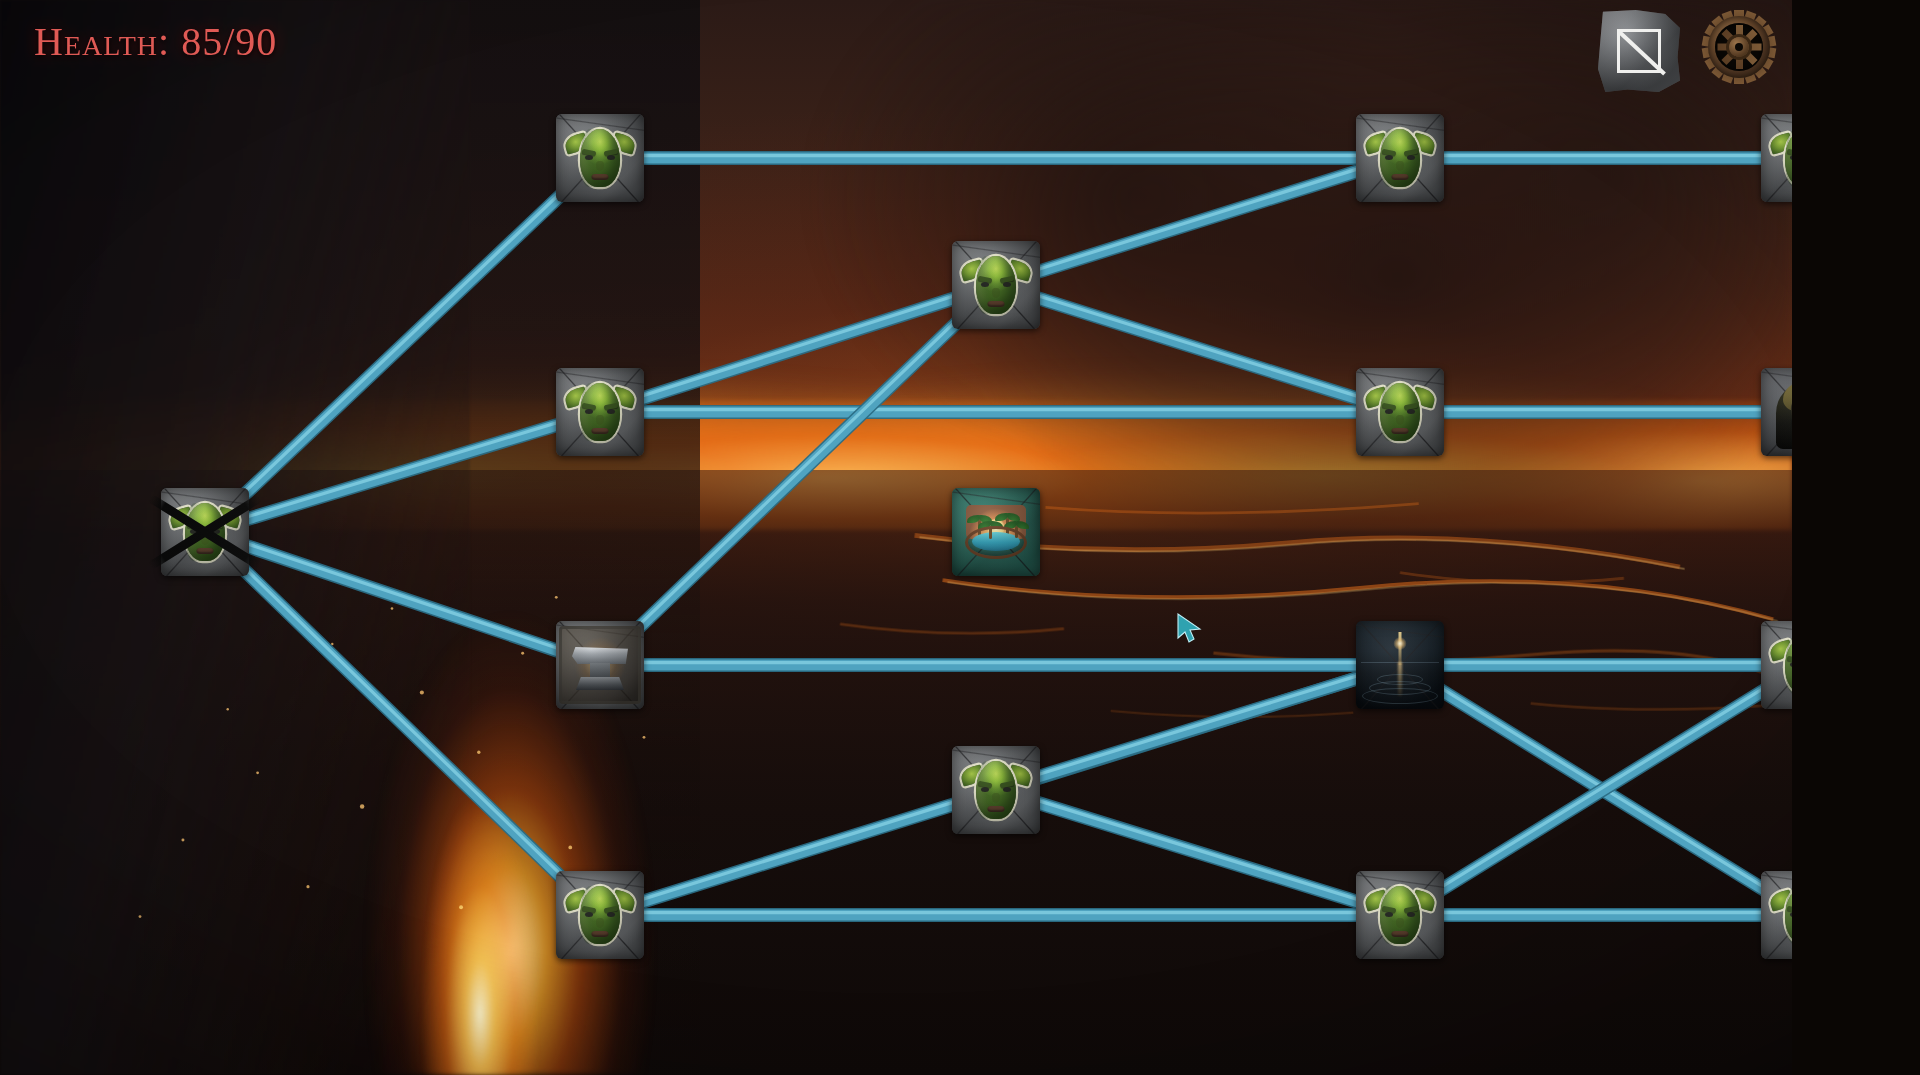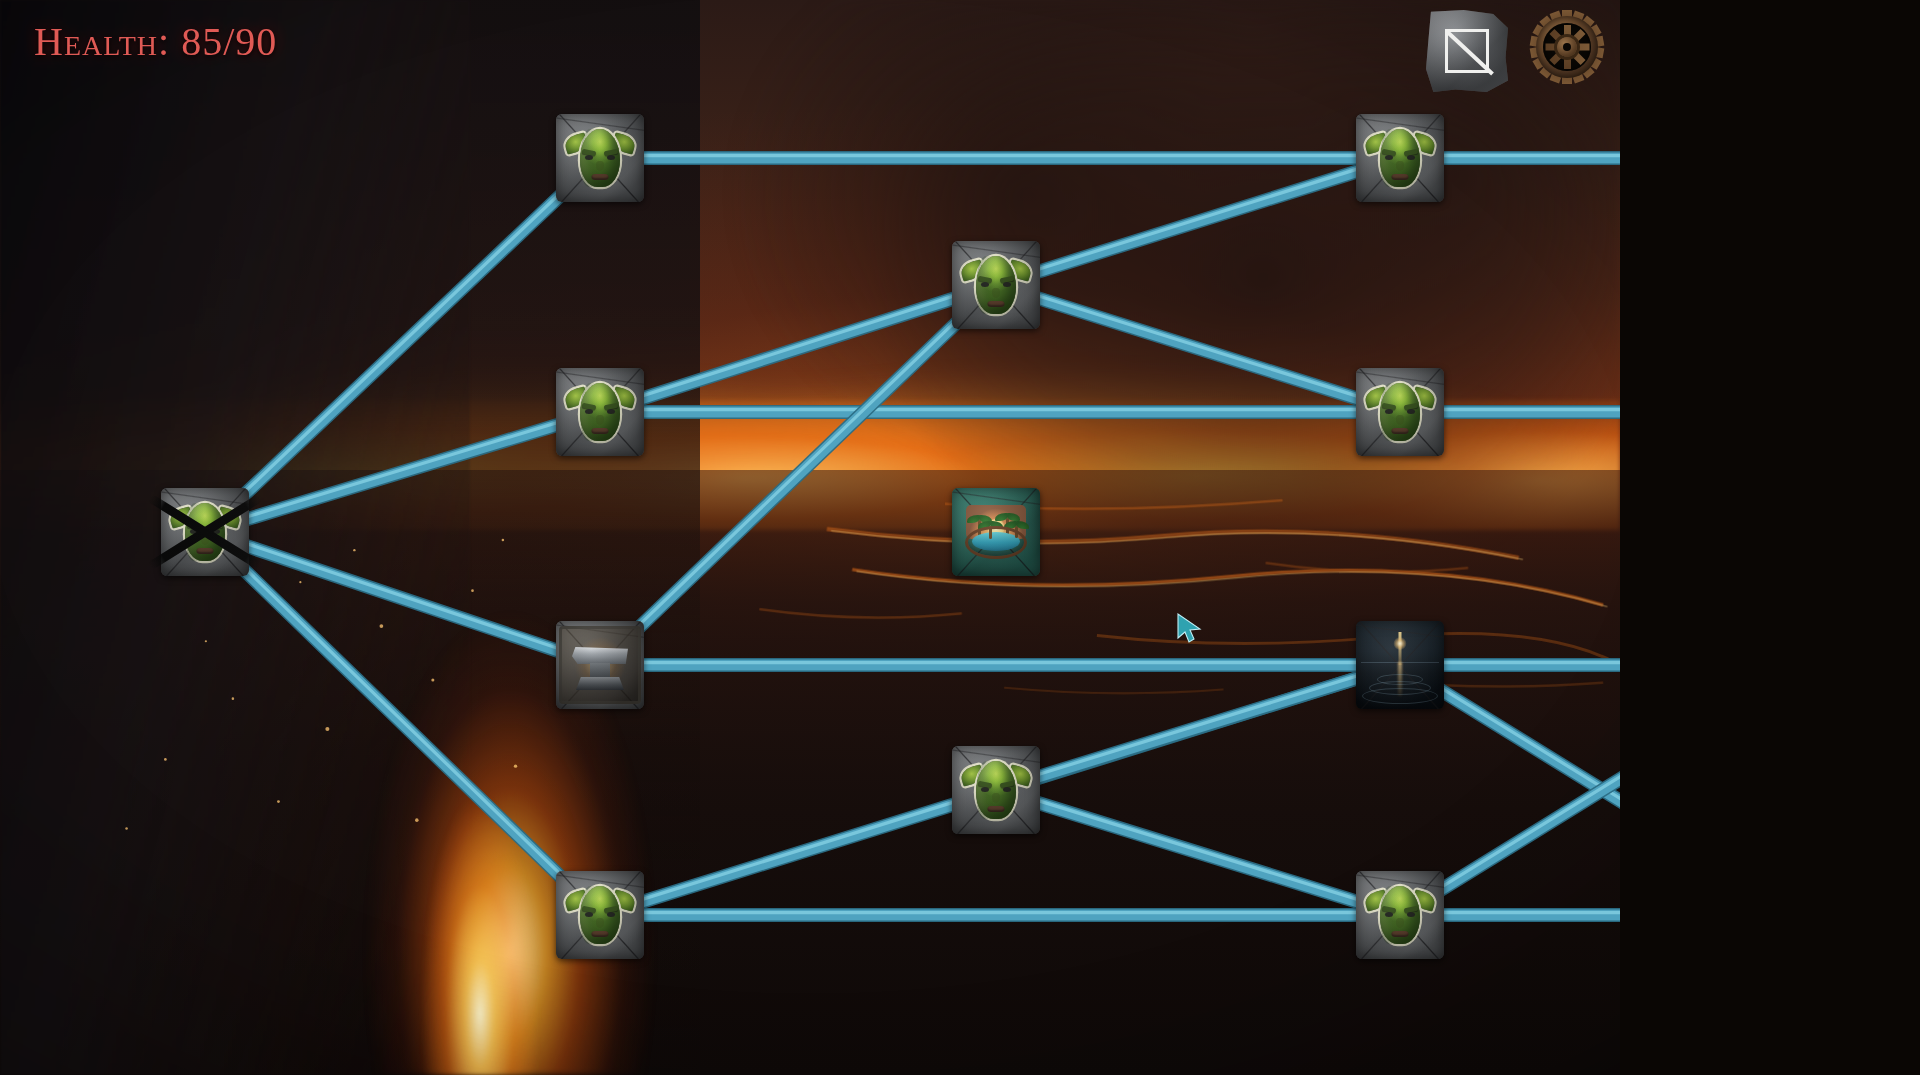--- a/index.html
+++ b/index.html
@@ -1,20 +1,20 @@
 <!DOCTYPE html>
 <html><head>
 <meta charset="utf-8">
 <style>
   * { margin:0; padding:0; box-sizing:border-box; }
   html,body { width:1920px; height:1075px; overflow:hidden; background:#0a0604; }
   body { font-family:"Liberation Serif", serif; }
 
   #stage {
-    position:relative; width:1620px; height:1075px; overflow:hidden;
+    position:relative; width:1792px; height:1075px; overflow:hidden;
     background:#fef9c3;
   }
 
   
   .bg-layer { position:absolute; inset:0; }
 
   
   .bg-base {
     background:
       radial-gradient(120% 60% at 62% 44%, rgba(255,120,30,0.30) 0%, rgba(140,40,10,0.18) 28%, rgba(40,18,10,0.0) 58%),

